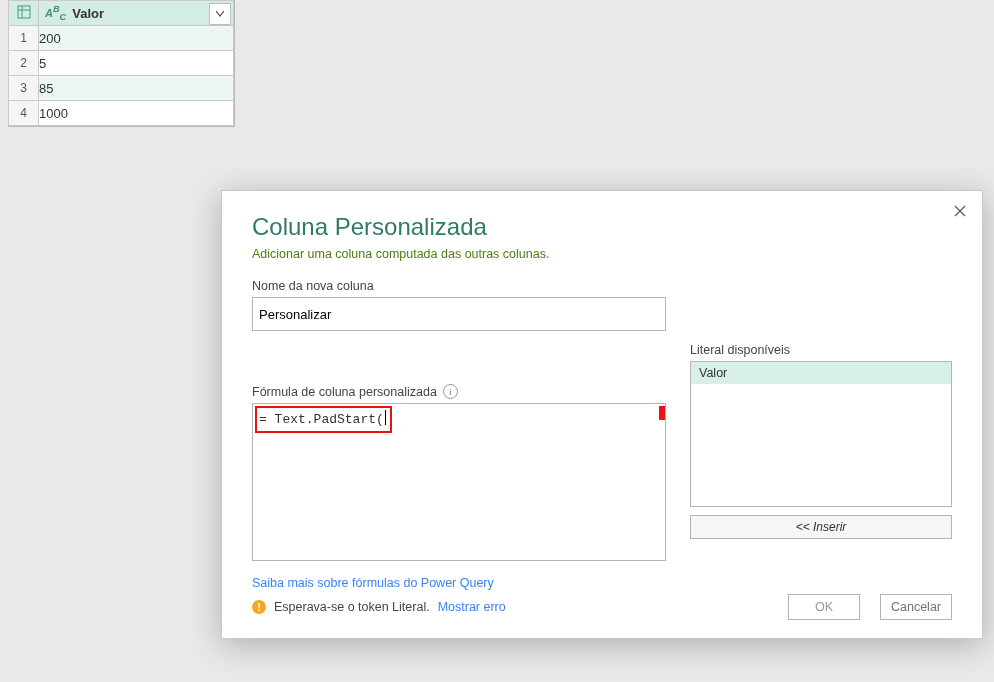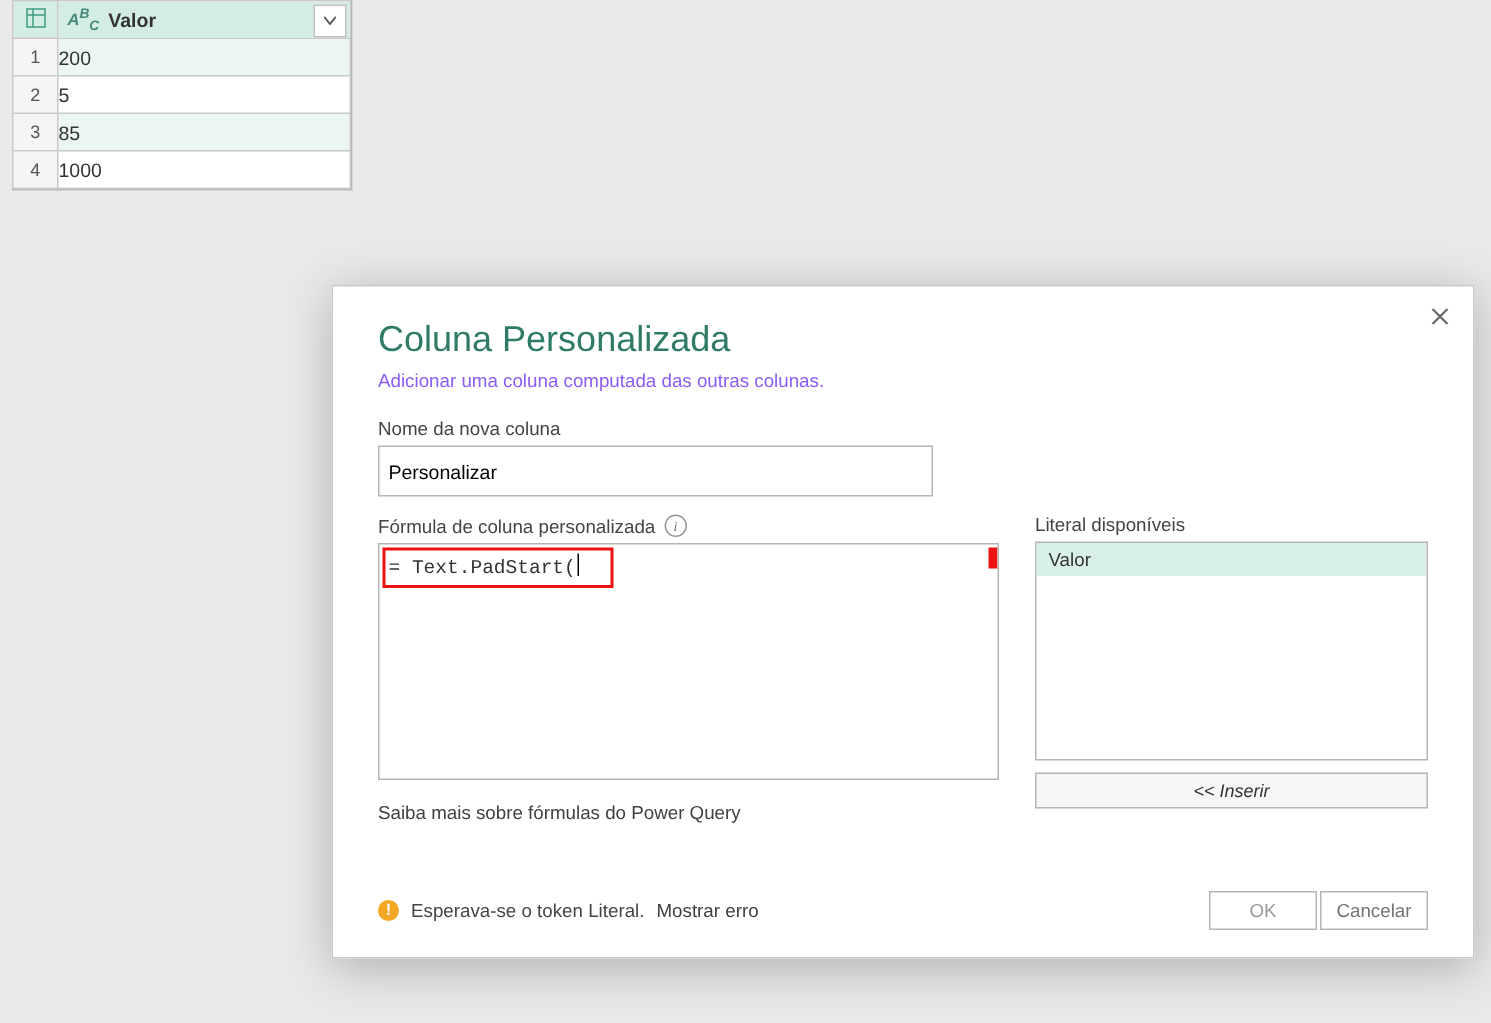--- a/index.html
+++ b/index.html
@@ -114,73 +114,73 @@
   }
   .dialog h1.title {
     margin: 0 0 6px 0;
     font-weight: 400;
     font-size: 24px;
     color: #2f7b67;
   }
   .dialog .subtitle {
     margin: 0 0 18px 0;
     font-size: 12.5px;
-    color: #8b5cf6;
+    color: #4d7c0f;
   }
   .dialog .label {
     font-size: 12.5px;
     color: #444;
     margin-bottom: 4px;
     display: flex;
     align-items: center;
     gap: 6px;
   }
   .dialog .info-icon {
     display: inline-flex;
     width: 13px; height: 13px;
     border: 1px solid #999;
     border-radius: 50%;
     align-items: center; justify-content: center;
     font-size: 9px; color: #666;
     font-style: italic;
     font-family: Georgia, serif;
   }
   .name-input {
-    width: 370px;
+    width: 414px;
     height: 24px;
     border: 1px solid #b5b5b5;
     padding: 16px 6px;
     font-size: 13px;
     box-sizing: border-box;
   }
   .cols-row {
     display: flex;
     gap: 24px;
     margin-top: 12px;
   }
-  .formula-col { flex: 0 0 414px; }
+  .formula-col { flex: 0 0 414px; margin-top: 41px; }
   .avail-col   { flex: 1 1 auto; }
 
   .formula-box {
     position: relative;
     width: 414px;
     height: 158px;
     border: 1px solid #b5b5b5;
     box-sizing: border-box;
     font-family: Consolas, "Courier New", monospace;
     font-size: 13px;
     color: #333;
     background: #fff;
     overflow: hidden;
   }
   .formula-box .highlight {
     position: absolute;
     left: 2px; top: 2px;
     border: 2px solid #e11;
-    padding: 2px 21px 4px 2px;
+    padding: 2px 4px 4px 2px;
     background: transparent;
     display: inline-block;
   }
   .formula-box .caret {
     display: inline-block;
     width: 1px; height: 15px;
     background: #000;
     vertical-align: -2px;
     margin-left: 1px;
   }
@@ -213,21 +213,21 @@
     height: 24px;
     border: 1px solid #b5b5b5;
     background: #f6f6f6;
     font-size: 12px;
     color: #333;
     cursor: pointer;
     font-style: italic;
   }
 
   .link {
-    color: #404040;
+    color: #3b82f6;
     font-size: 12.5px;
     cursor: pointer;
     display: inline-block;
   }
 
   .footer {
     position: absolute;
     left: 30px; right: 30px; bottom: 18px;
     display: flex;
     align-items: center;
@@ -246,21 +246,21 @@
     background: #f5a623;
     color: #fff;
     font-size: 11px;
     font-weight: 700;
     display: flex;
     align-items: center; justify-content: center;
     line-height: 1;
   }
   .footer .btns {
     display: flex;
-    gap: 2px;
+    gap: 20px;
     border-radius: 13px;
   }
   .footer .btns button {
     min-width: 72px;
     height: 26px;
     border: 1px solid #b5b5b5;
     background: #fff;
     font-size: 12.5px;
     color: #737373;
     cursor: pointer;

